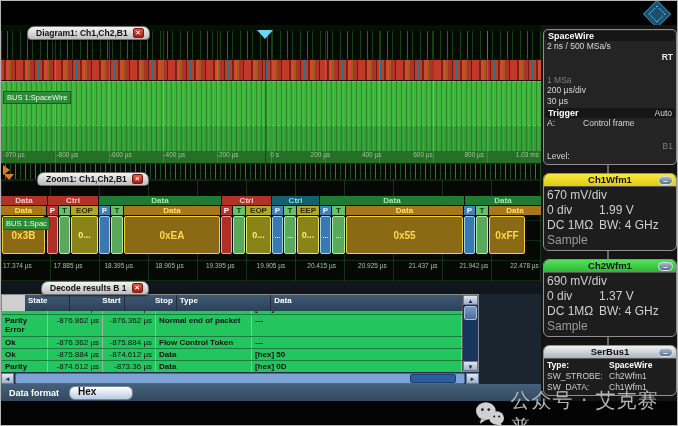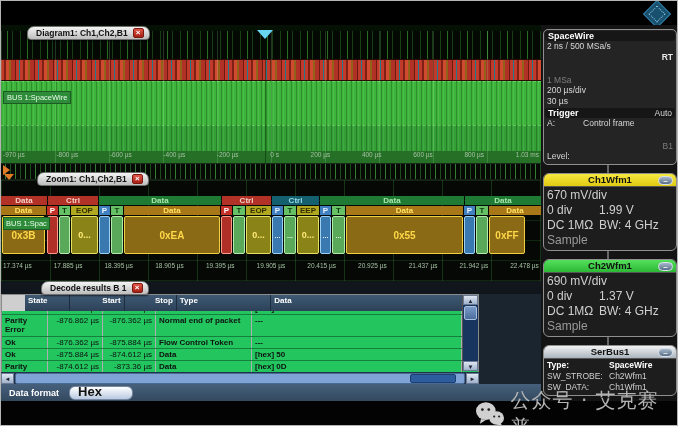--- a/index.html
+++ b/index.html
@@ -90,21 +90,21 @@
   .vthumb { height:14px; margin:1px; background:linear-gradient(#7b9cc9,#4b6d9d); border:1px solid #a8c0e0; border-radius:2px; cursor:grab; }
   .vtrack-rest { flex:1; }
   .hscrollrow { position:absolute; left:0; top:91px; width:478px; height:12px; background:#223246; display:flex; align-items:center; }
   .hsbtn { width:13px; height:11px; background:linear-gradient(#dfe7f2,#9fb2cc); border:1px solid #6a7a94; color:#223; font-size:6px; text-align:center; line-height:10px; cursor:pointer; }
   .htrack { position:relative; flex:1; height:11px; margin:0 1px; background:#7fa3d4; border:1px solid #4a6a96; border-radius:2px; cursor:pointer; }
   .hthumb { position:absolute; right:8px; top:0; width:46px; height:9px; background:#2e5d9e; border:1px solid #1c3f70; border-radius:2px; cursor:grab; }
 
   
   .bottombar { position:absolute; left:0; top:359px; width:540px; height:17px; background:linear-gradient(#46607c,#33495f); display:flex; align-items:center; gap:10px; padding-left:8px; }
   .bblabel { color:#fff; font-size:9px; font-weight:bold; }
-  .hexbtn { width:64px; height:12px; background:linear-gradient(#ffffff,#b9c9e0); border:1px solid #7688a4; border-radius:6px; font-family:"Liberation Sans",sans-serif; font-size:13px; font-weight:bold; color:#111; text-align:left; padding:0 0 12px 8px; line-height:10px; cursor:pointer; }
+  .hexbtn { width:64px; height:12px; background:linear-gradient(#ffffff,#b9c9e0); border:1px solid #7688a4; border-radius:6px; font-family:"Liberation Sans",sans-serif; font-size:10px; font-weight:bold; color:#111; text-align:left; padding:0 0 12px 8px; line-height:10px; cursor:pointer; }
 
   
   .sidebar { position:absolute; left:540px; top:24px; width:138px; height:376px; background:#141414; }
   .panel { position:relative; margin:4px 2px 0 2px; background:#242424; border:1px solid #8f8f8f; border-radius:5px; padding:1px 3px 2px 3px; }
   .phead { display:flex; justify-content:space-between; align-items:center; font-size:9px; font-weight:bold; color:#fff; background:#161616; margin:0 -2px; padding:0 3px; border-radius:3px; }
   .prow { display:flex; justify-content:space-between; font-size:8.5px; color:#d8d8d8; line-height:1.25; }
   .prow .dim { color:#7d7d7d;margin-top:23px; }
   .prow .rt { color:#e8e8e8; font-weight:bold; }
   .trighead { margin-top:1px; }
   .trigmode { font-weight:normal; color:#d8d8d8; font-size:8.5px; }

